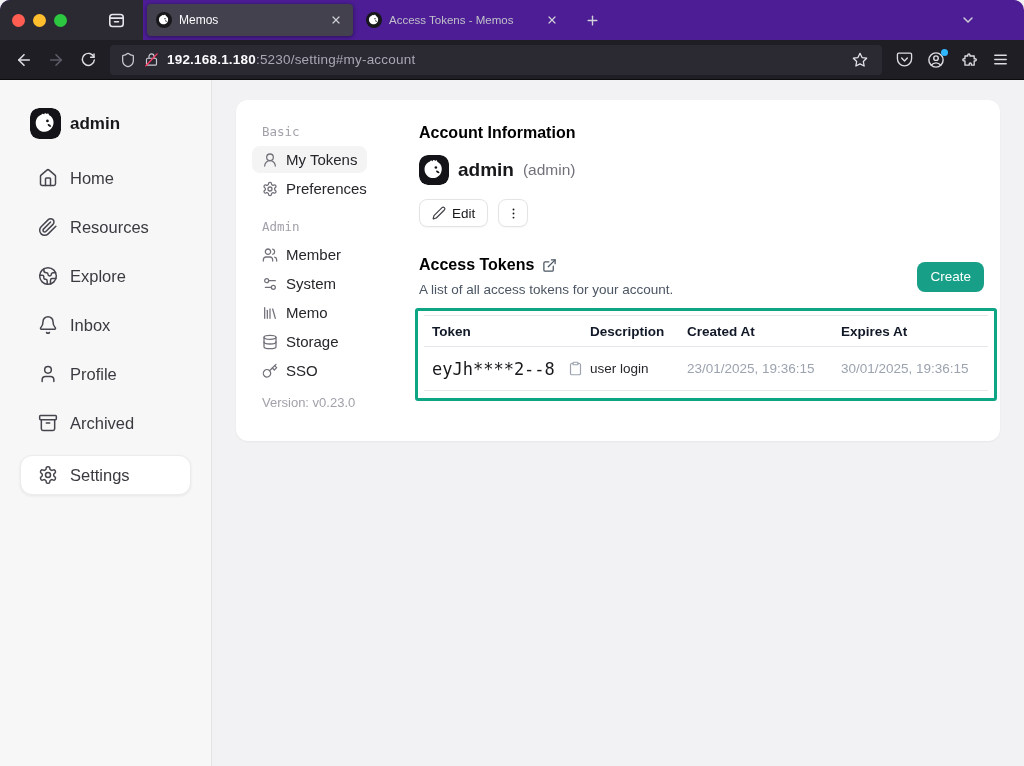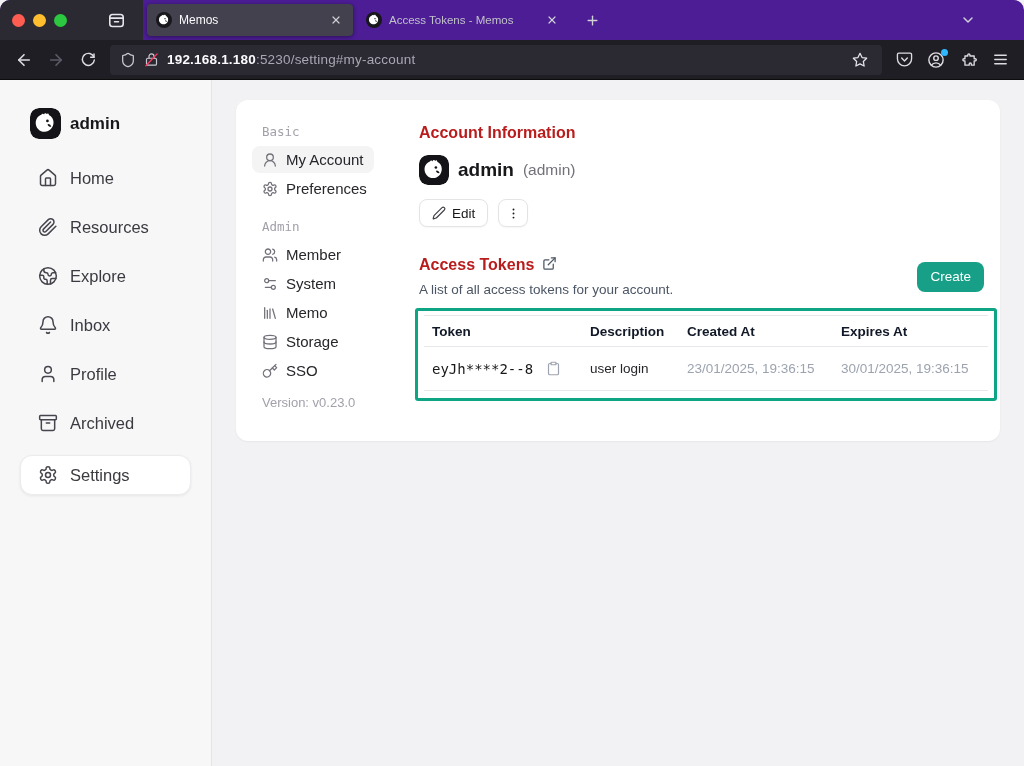--- a/index.html
+++ b/index.html
@@ -52,42 +52,42 @@
 
   .card-nav { width:157px; flex:none; }
   .section-label { font-family:"DejaVu Sans Mono", monospace; font-size:12.5px; color:#a1a1aa; margin-bottom:7px; }
   .section-label.admin { margin-top:17px; }
   .nav-item { display:flex; align-items:center; gap:8px; font-size:15px; color:#26262b; padding:5px 10px; margin-left:-10px; margin-bottom:2px; border-radius:8px; width:fit-content; white-space:nowrap; cursor:default; }
   .nav-item .icn { color:#71717a; }
   .nav-item.selected { background:#f4f4f5; }
   .version { margin-top:11px; font-size:13px; color:#a1a1aa; }
 
   .card-main { flex:1; min-width:0; }
-  .sec-heading { font-size:16px; font-weight:600; color:#b91c1c; }
+  .sec-heading { font-size:16px; font-weight:600; color:#000000; }
   .user-line { display:flex; align-items:center; gap:9px; margin-top:13px; }
   .acct-name { font-size:19px; font-weight:700; color:#18181b; }
   .acct-role { font-size:15.5px; color:#71717a; }
   .btn-row { display:flex; gap:10px; margin-top:14px; }
   .btn { height:28px; border:1px solid #e4e4e7; border-radius:8px; background:#fff; display:flex; align-items:center; gap:6px; padding:0 12px; font-size:13.5px; font-weight:500; color:#18181b; box-shadow:0 1px 2px rgba(0,0,0,.04); cursor:default; }
   .btn .icn { color:#3f3f46; }
   .btn.kebab { width:30px; padding:0; justify-content:center; }
 
   .tokens-header { display:flex; align-items:center; margin-top:29px; }
-  .tokens-title-row { display:flex; align-items:flex-start; gap:8px; }
+  .tokens-title-row { display:flex; align-items:center; gap:8px; }
   .ext-icn { color:#4b5563; }
   .tokens-sub { font-size:13.5px; color:#4b5563; margin-top:8px; }
   .create-btn { margin-left:auto; align-self:center; height:30px; padding:0 13px; border:none; border-radius:8px; color:#fff; font-size:13.5px; font-weight:500; display:flex; align-items:center; cursor:default; }
 
   .annotation { margin:11px -13px 0 -4px; border-radius:3px; padding:4px 6px 7px 6px; }
   .thead, .trow { display:grid; grid-template-columns:158px 97px 154px 1fr; align-items:center; }
   .thead { height:32px; border-top:1px solid #e5e7eb; border-bottom:1px solid #e5e7eb; }
   .trow { height:44px; border-bottom:1px solid #e5e7eb; }
   .th { font-size:13.5px; font-weight:700; color:#111827; padding-left:8px; white-space:nowrap; }
   .td { padding-left:8px; font-size:13.5px; white-space:nowrap; }
-  .token-cell { display:flex; align-items:center; gap:13px; font-family:"DejaVu Sans Mono", monospace; font-size:14px; color:#18181b; }
+  .token-cell { display:flex; align-items:center; gap:13px; font-family:"DejaVu Sans Mono", monospace; font-size:17px; color:#18181b; }
   .copy-btn { color:#9ca3af; display:flex; }
   .td.desc { color:#26262b; }
   .td.date { color:#9ca3af; }
 </style>
 </head>
 <body>
 
 <div class="window">
 
   <div class="tabstrip">
@@ -288,21 +288,21 @@
     <div class="main">
       <div class="card">
 
         <div class="card-nav">
           <div class="section-label">Basic</div>
           <div class="nav-item selected">
             <svg class="icn" width="16" height="16" viewBox="0 0 24 24" fill="none" stroke="currentColor" stroke-width="1.9" stroke-linecap="round">
                 <circle cx="12" cy="8" r="5"></circle>
                 <path d="M20 21a8 8 0 0 0-16 0"></path>
               </svg>
-            <span>My Account</span>
+            <span>My Tokens</span>
           </div>
           <div class="nav-item">
             <svg class="icn" width="16" height="16" viewBox="0 0 24 24" fill="none" stroke="currentColor" stroke-width="1.9" stroke-linecap="round" stroke-linejoin="round">
                 <path d="M12.22 2h-.44a2 2 0 0 0-2 2v.18a2 2 0 0 1-1 1.73l-.43.25a2 2 0 0 1-2 0l-.15-.08a2 2 0 0 0-2.73.73l-.22.38a2 2 0 0 0 .73 2.73l.15.1a2 2 0 0 1 1 1.72v.51a2 2 0 0 1-1 1.74l-.15.09a2 2 0 0 0-.73 2.73l.22.38a2 2 0 0 0 2.73.73l.15-.08a2 2 0 0 1 2 0l.43.25a2 2 0 0 1 1 1.73V20a2 2 0 0 0 2 2h.44a2 2 0 0 0 2-2v-.18a2 2 0 0 1 1-1.73l.43-.25a2 2 0 0 1 2 0l.15.08a2 2 0 0 0 2.73-.73l.22-.39a2 2 0 0 0-.73-2.73l-.15-.08a2 2 0 0 1-1-1.74v-.5a2 2 0 0 1 1-1.74l.15-.09a2 2 0 0 0 .73-2.73l-.22-.38a2 2 0 0 0-2.73-.73l-.15.08a2 2 0 0 1-2 0l-.43-.25a2 2 0 0 1-1-1.73V4a2 2 0 0 0-2-2z"></path>
                 <circle cx="12" cy="12" r="3"></circle>
               </svg>
             <span>Preferences</span>
           </div>
 
           <div class="section-label admin">Admin</div>

